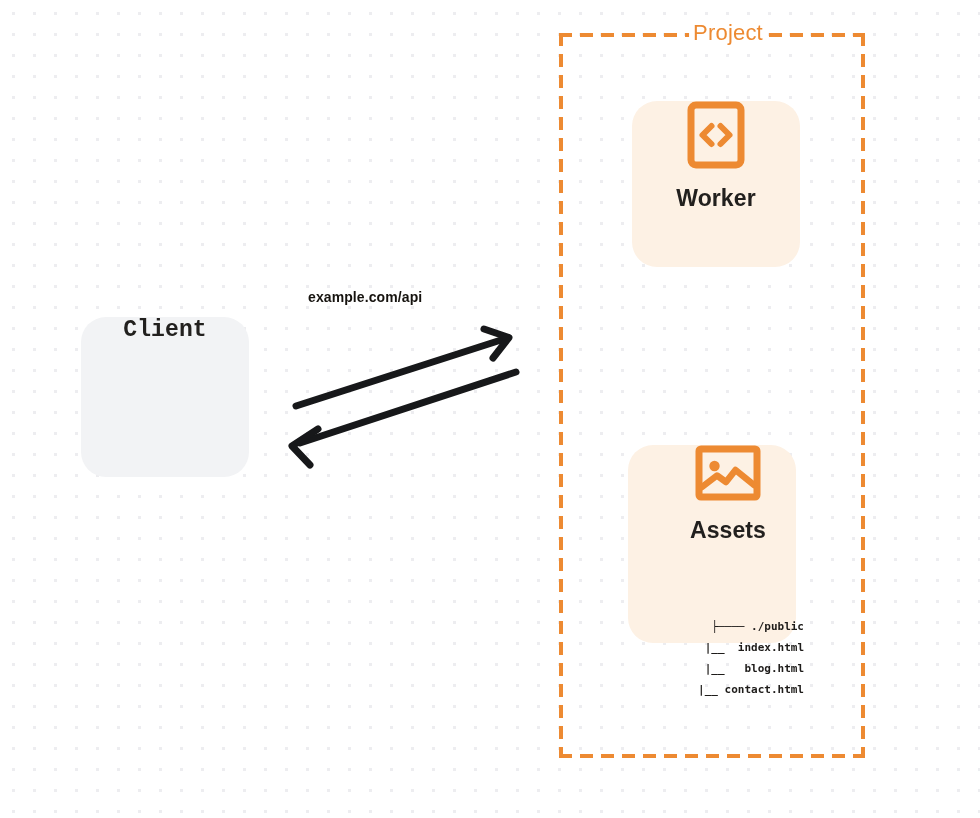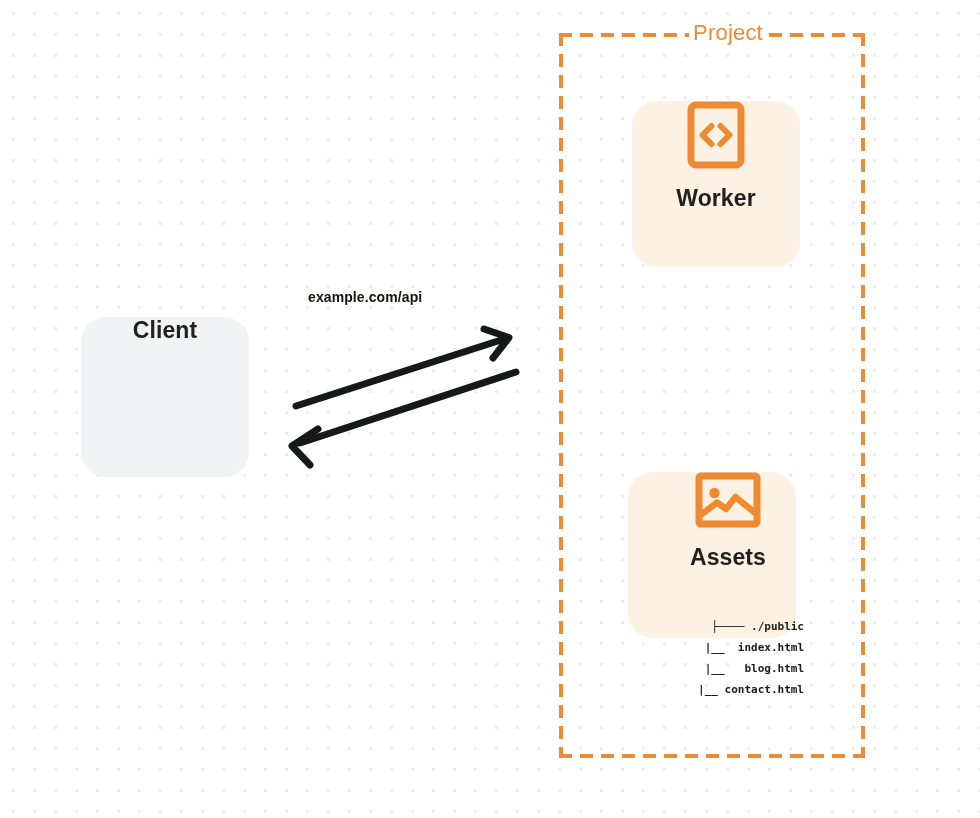--- a/index.html
+++ b/index.html
@@ -87,23 +87,23 @@
   .node-card.grey   { background: #F2F3F5; }
 
   #worker-card {
     left: 632px;
     top: 101px;
     width: 168px;
     height: 166px;
   }
   #assets-card {
     left: 628px;
-    top: 472px;
+    top: 445px;
     width: 168px;
-    height: 166px;
+    height: 198px;
     padding-left: 32px;
   }
   #client-card {
     left: 81px;
     top: 317px;
     width: 168px;
     height: 160px;
   }
 
   .node-icon {
@@ -112,20 +112,21 @@
   }
   .node-label {
     font-size: 23px;
     font-weight: 700;
     color: #22201E;
     letter-spacing: 0.1px;
     text-align: center;
   }
   #client-card .node-label {
     margin-bottom: 0;
+    font-family: Liberation Mono, monospace;
   }
 
   
   #file-tree {
     position: absolute;
     left: 560px;
     top: 616px;
     width: 244px;
     text-align: right;
     font-family: "DejaVu Sans Mono", monospace;

